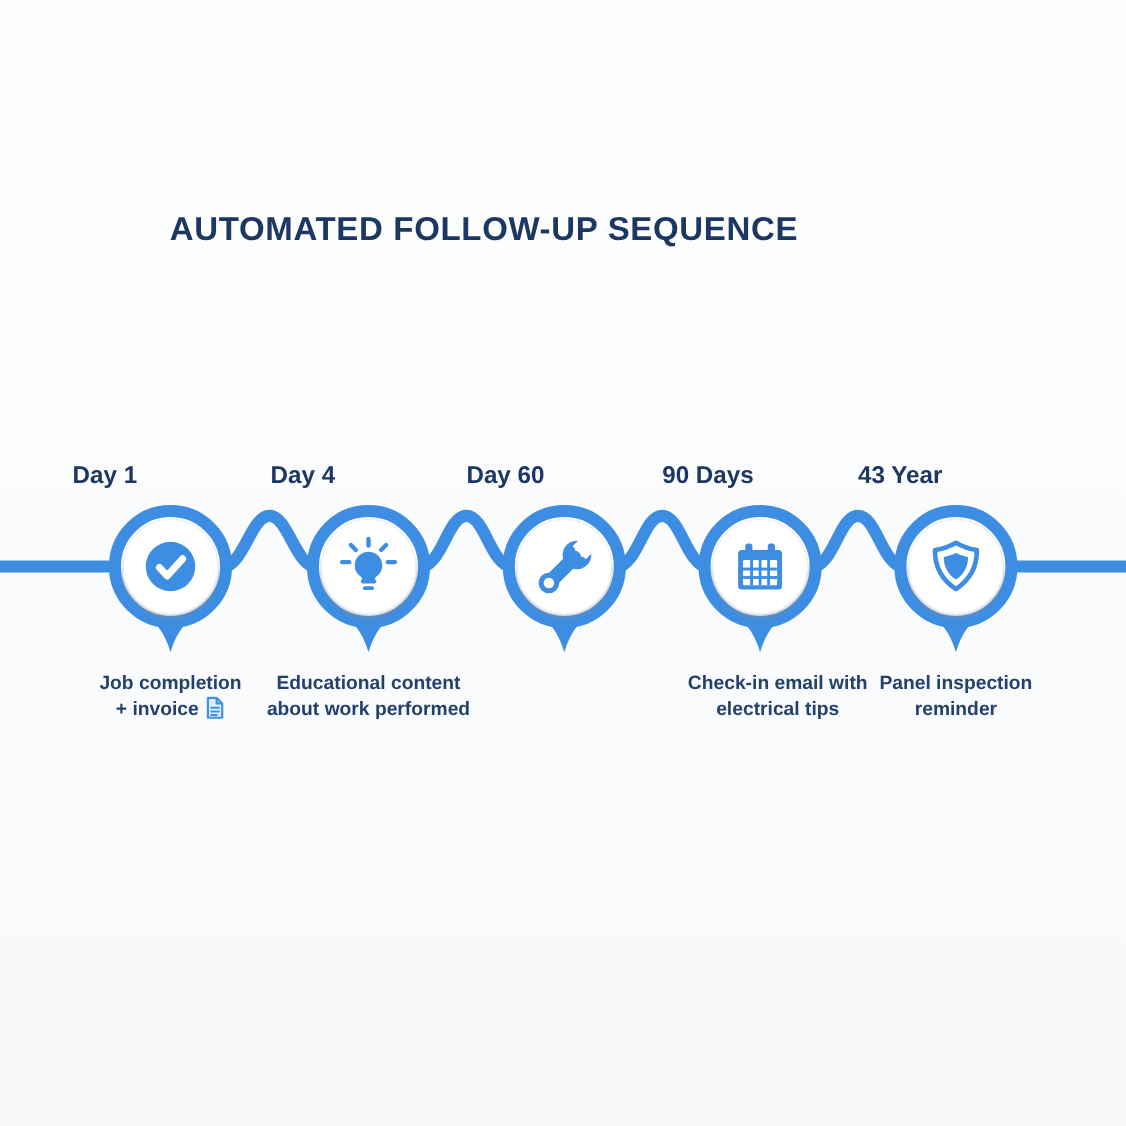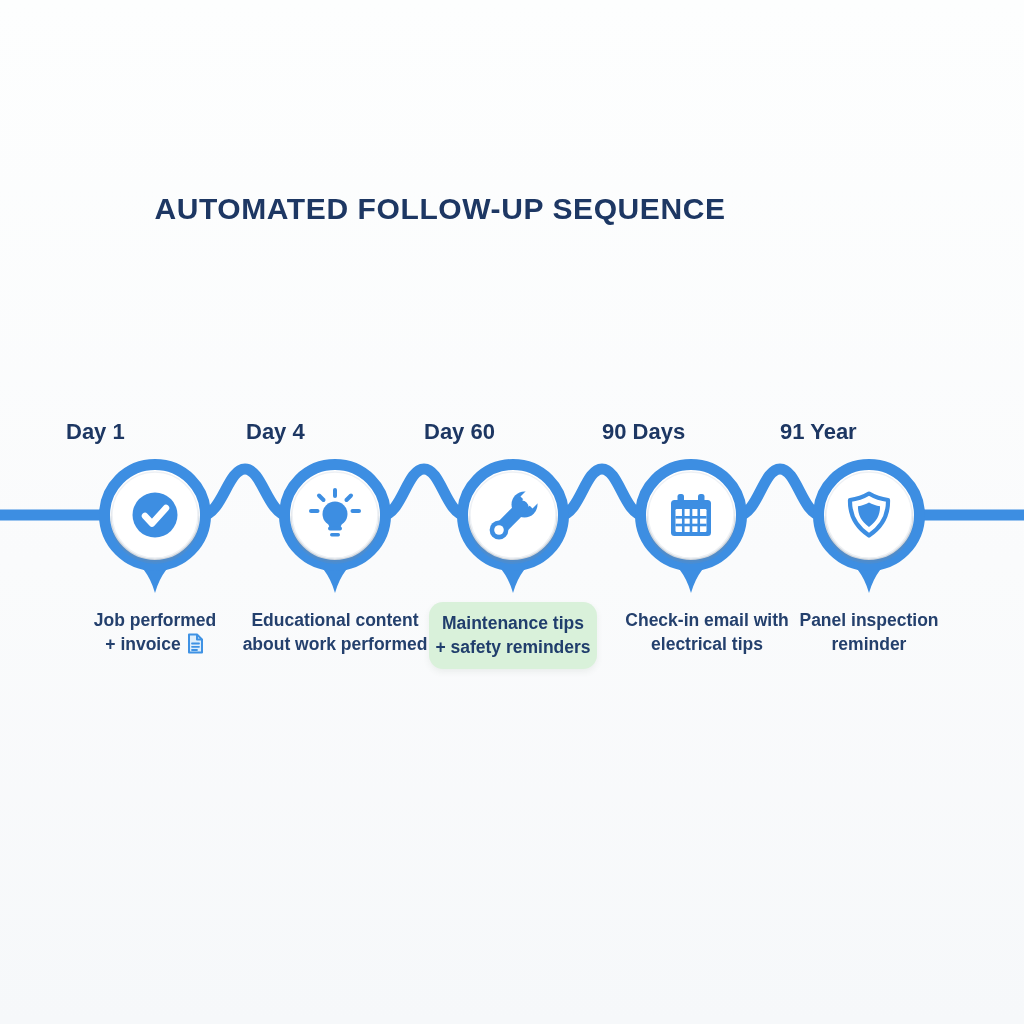--- a/index.html
+++ b/index.html
@@ -56,21 +56,21 @@
     <circle cx="60" cy="60" r="50.5" fill="#ffffff" stroke="#3d8ee2" stroke-width="11"></circle>
     <circle cx="60" cy="64.5" r="44.5" fill="rgba(125,138,155,0.20)"></circle>
     <circle cx="60" cy="63" r="44" fill="rgba(125,138,155,0.18)"></circle>
     <circle cx="60" cy="60" r="43" fill="#ffffff" stroke="#eef1f5" stroke-width="1.5"></circle>
     <g transform="translate(60,60)">
       <circle cx="0" cy="0" r="22.5" fill="#3d8ee2"></circle>
       <polyline points="-10,1 -3,8.5 11,-7" fill="none" stroke="#ffffff" stroke-width="6.5" stroke-linecap="round" stroke-linejoin="round"></polyline>
     </g>
   </svg>
   <div class="caption" style="left:55px">
-    <div class="cap-line">Job performed</div>
+    <div class="cap-line">Job completion</div>
     <div class="cap-line">
       <span>+ invoice</span><svg class="doc-ico" width="19" height="21" viewBox="0 0 19 21">
           <path d="M3 1.5 h8 l5 5 v13 h-13 z" fill="#ddeefc" stroke="#3f92e4" stroke-width="2" stroke-linejoin="round"></path>
           <path d="M11 1.5 v5 h5" fill="none" stroke="#3f92e4" stroke-width="2" stroke-linejoin="round"></path>
           <g stroke="#3f92e4" stroke-width="1.8" stroke-linecap="round">
             <line x1="6" y1="10.5" x2="13" y2="10.5"></line>
             <line x1="6" y1="13.8" x2="13" y2="13.8"></line>
             <line x1="6" y1="17" x2="11" y2="17"></line>
           </g>
         </svg>
@@ -112,24 +112,20 @@
     <circle cx="60" cy="60" r="43" fill="#ffffff" stroke="#eef1f5" stroke-width="1.5"></circle>
     <g transform="translate(60,61)">
       <circle cx="11.5" cy="-11.5" r="13" fill="#3d8ee2"></circle>
       <polygon points="7.5,-19.5 17.5,-29.5 29.5,-17.5 19.5,-7.5" fill="#ffffff"></polygon>
       <circle cx="13.5" cy="-13.5" r="4.6" fill="#ffffff"></circle>
       <line x1="-14" y1="14" x2="9" y2="-9" stroke="#3d8ee2" stroke-width="13" stroke-linecap="round"></line>
       <circle cx="-14" cy="14" r="9.4" fill="#3d8ee2"></circle>
       <circle cx="-14" cy="14" r="4.8" fill="#ffffff"></circle>
     </g>
   </svg>
-  <div class="pill">
-    <div class="cap-line">Maintenance tips</div>
-    <div class="cap-line">+ safety reminders</div>
-  </div>
 
   <div class="day-label" style="left:602px">90 Days</div>
   <svg class="node node-svg" style="left:631px" width="120" height="150" viewBox="0 0 120 150">
     <path d="M 30 100 Q 52 110 60 138 Q 68 110 90 100 C 80 90 70 86 60 86 C 50 86 40 90 30 100 Z" fill="#3d8ee2"></path>
     <circle cx="60" cy="60" r="50.5" fill="#ffffff" stroke="#3d8ee2" stroke-width="11"></circle>
     <circle cx="60" cy="64.5" r="44.5" fill="rgba(125,138,155,0.20)"></circle>
     <circle cx="60" cy="63" r="44" fill="rgba(125,138,155,0.18)"></circle>
     <circle cx="60" cy="60" r="43" fill="#ffffff" stroke="#eef1f5" stroke-width="1.5"></circle>
     <g transform="translate(60,61)">
       <rect x="-13.5" y="-22" width="6.5" height="10" rx="2.5" fill="#3d8ee2"></rect>
@@ -143,21 +139,21 @@
         <rect x="-15.5" y="0" width="31" height="2.6"></rect>
         <rect x="-15.5" y="7.7" width="31" height="2.6"></rect>
       </g>
     </g>
   </svg>
   <div class="caption" style="left:607px">
     <div class="cap-line">Check-in email with</div>
     <div class="cap-line">electrical tips</div>
   </div>
 
-  <div class="day-label" style="left:780px">91 Year</div>
+  <div class="day-label" style="left:780px">43 Year</div>
   <svg class="node node-svg" style="left:809px" width="120" height="150" viewBox="0 0 120 150">
     <path d="M 30 100 Q 52 110 60 138 Q 68 110 90 100 C 80 90 70 86 60 86 C 50 86 40 90 30 100 Z" fill="#3d8ee2"></path>
     <circle cx="60" cy="60" r="50.5" fill="#ffffff" stroke="#3d8ee2" stroke-width="11"></circle>
     <circle cx="60" cy="64.5" r="44.5" fill="rgba(125,138,155,0.20)"></circle>
     <circle cx="60" cy="63" r="44" fill="rgba(125,138,155,0.18)"></circle>
     <circle cx="60" cy="60" r="43" fill="#ffffff" stroke="#eef1f5" stroke-width="1.5"></circle>
     <g transform="translate(60,60)">
       <path d="M0,-21.5 C 5,-18.5 12.5,-15.8 19,-15 C 19.3,-3 15,10.5 0,20.5 C -15,10.5 -19.3,-3 -19,-15 C -12.5,-15.8 -5,-18.5 0,-21.5 Z" fill="none" stroke="#3d8ee2" stroke-width="4.2" stroke-linejoin="round"></path>
       <g transform="scale(0.58)">
         <path d="M0,-21.5 C 5,-18.5 12.5,-15.8 19,-15 C 19.3,-3 15,10.5 0,20.5 C -15,10.5 -19.3,-3 -19,-15 C -12.5,-15.8 -5,-18.5 0,-21.5 Z" fill="#3d8ee2"></path>

